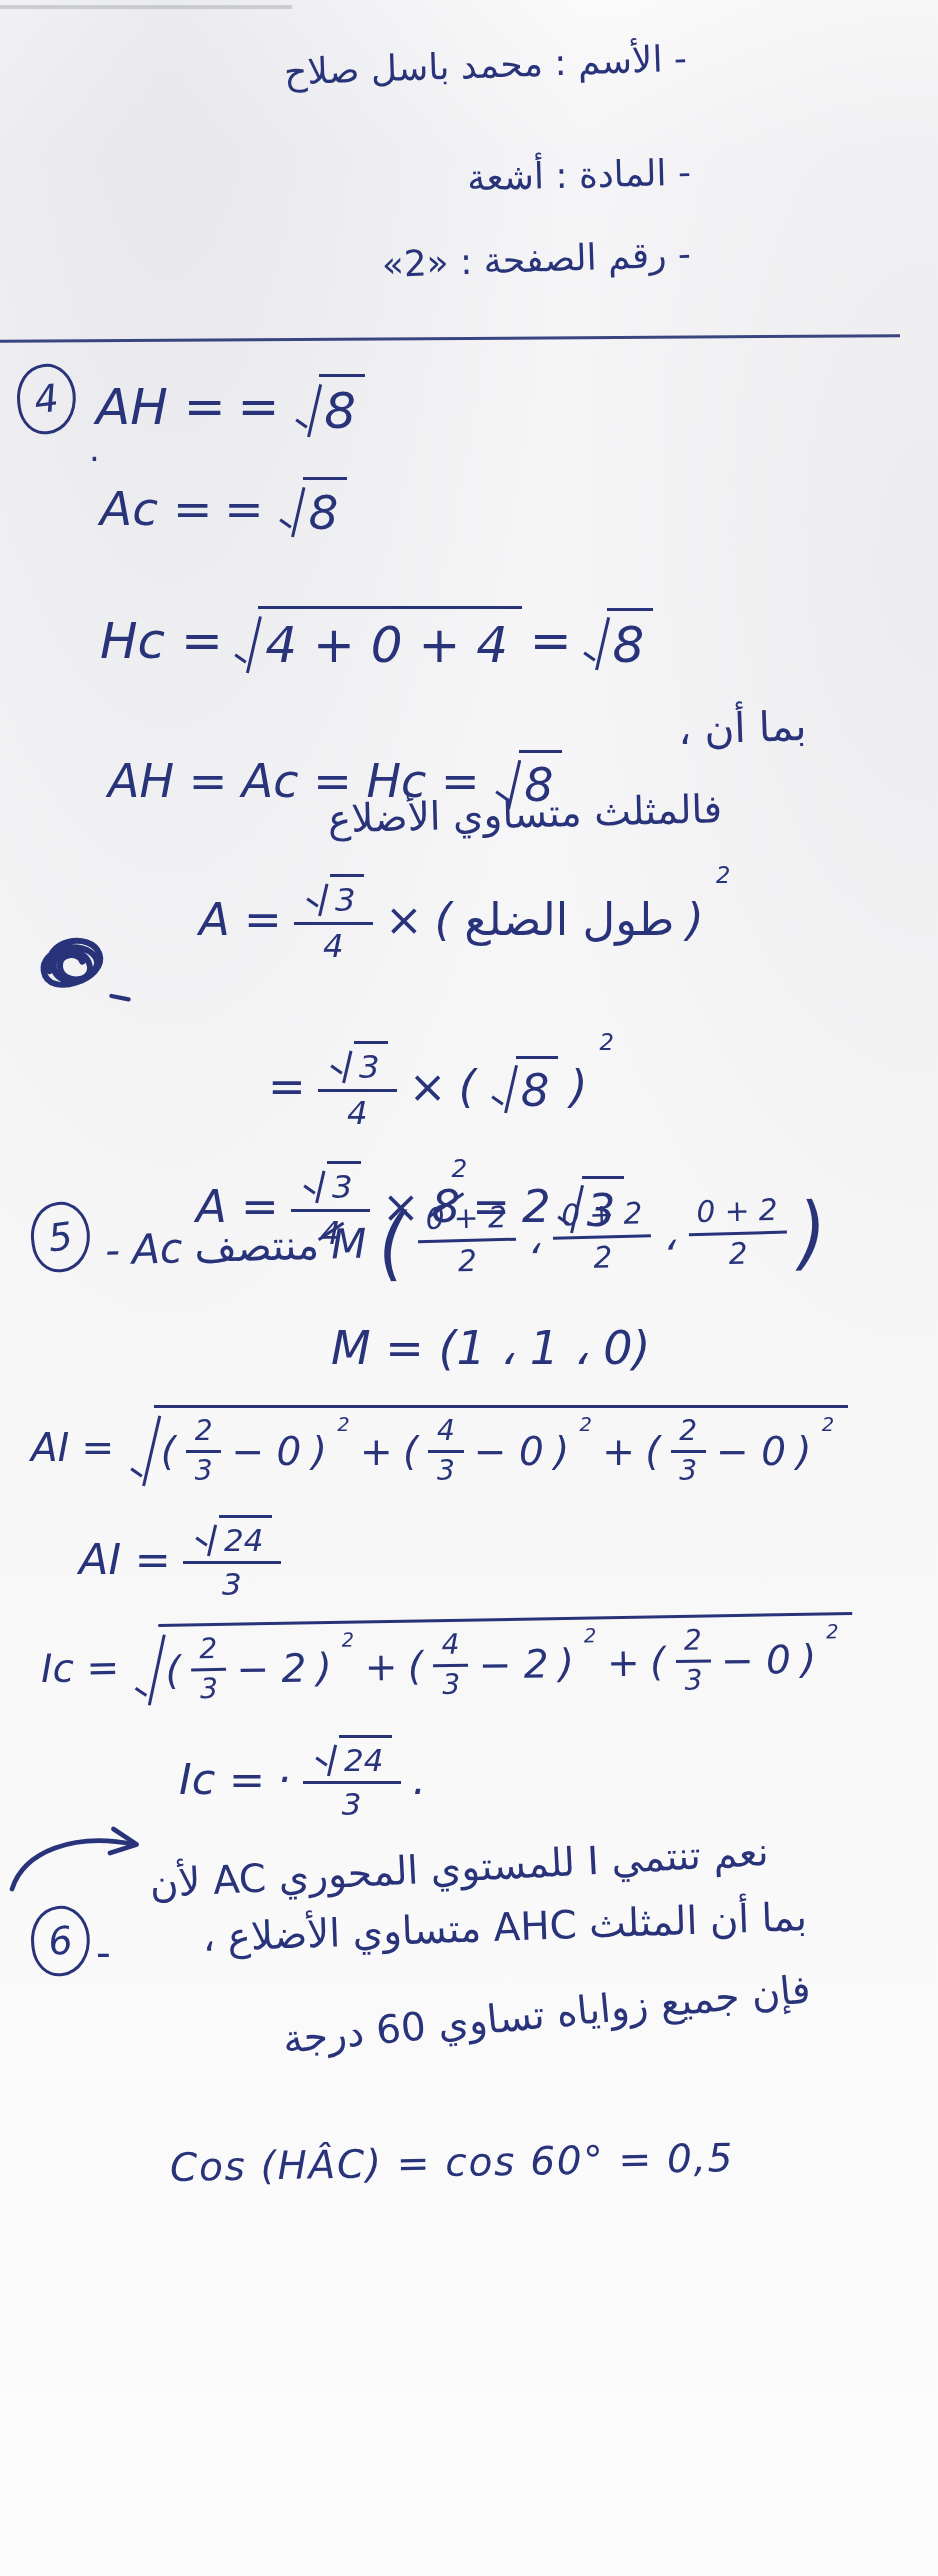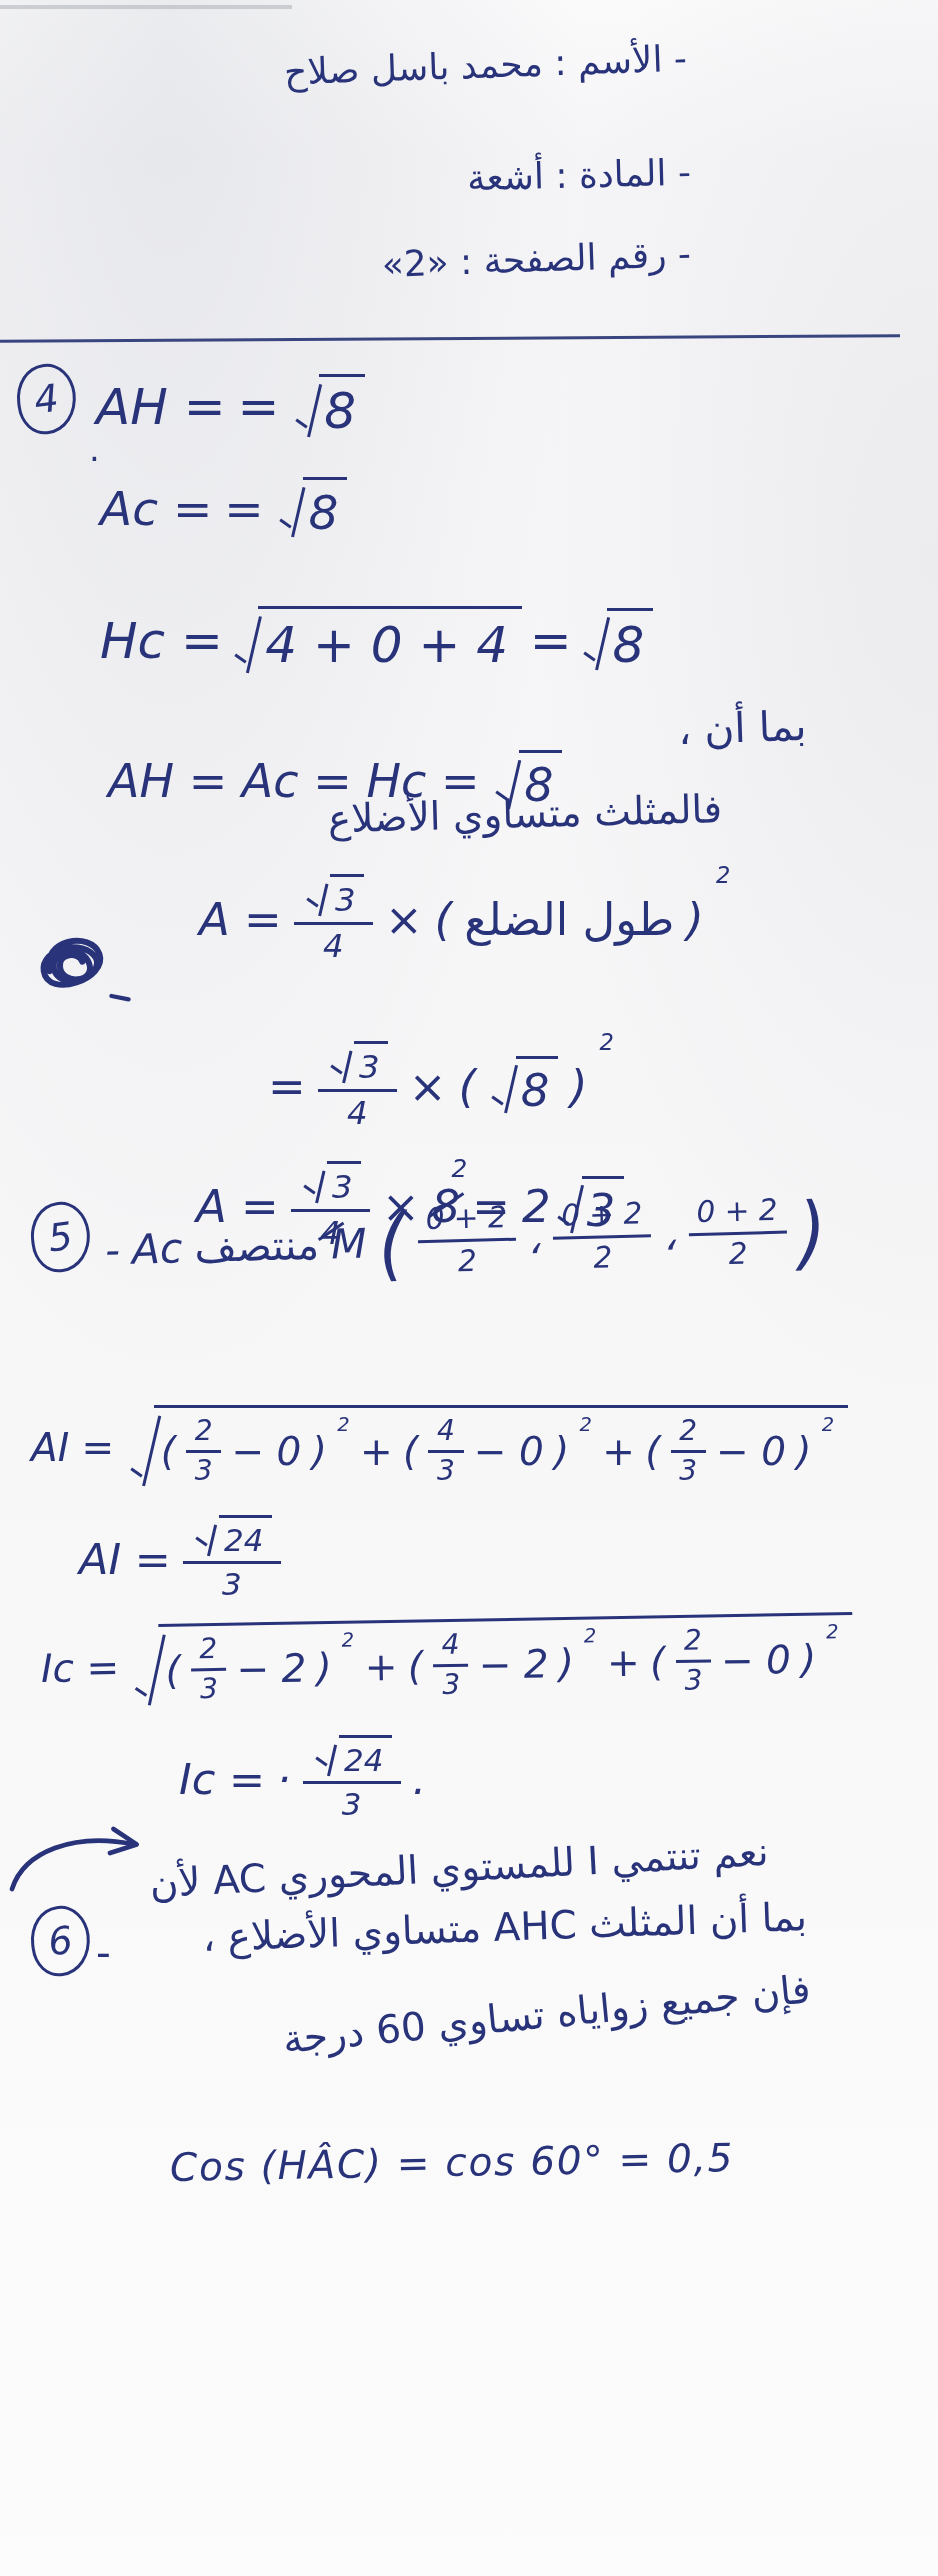--- a/index.html
+++ b/index.html
@@ -234,20 +234,23 @@
       <span class="den">2</span>
     </span>
     <span class="t">،</span>
     <span class="frac">
       <span class="num">0 + 2</span>
       <span class="den">2</span>
     </span>
     <span class="bigparen">)</span>
   </div>
 
+  <div class="eq" style="left:331px;top:1321px;font-size:46px;">
+    <span class="t">M = (1 ، 1 ، 0)</span>
+  </div>
 
   <div class="eq" style="left:31px;top:1405px;font-size:39px;">
     <span class="t">AI =</span>
     <span class="sqrt">
       <span class="vinc">
         <span class="t">(</span>
         <span class="frac">
           <span class="num">2</span>
           <span class="den">3</span>
         </span>

